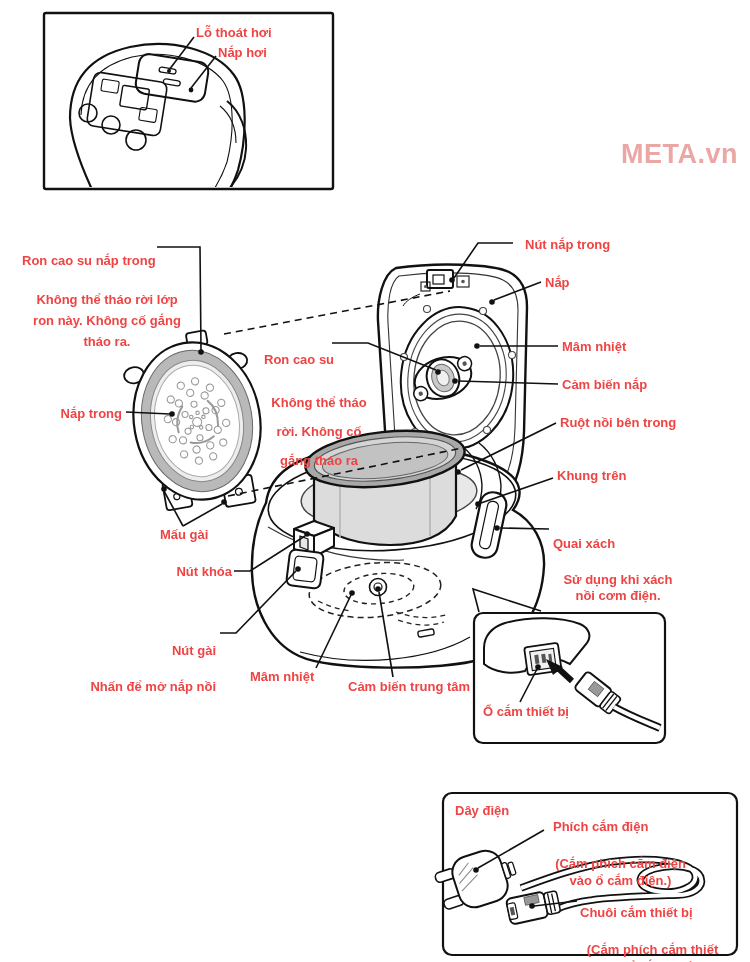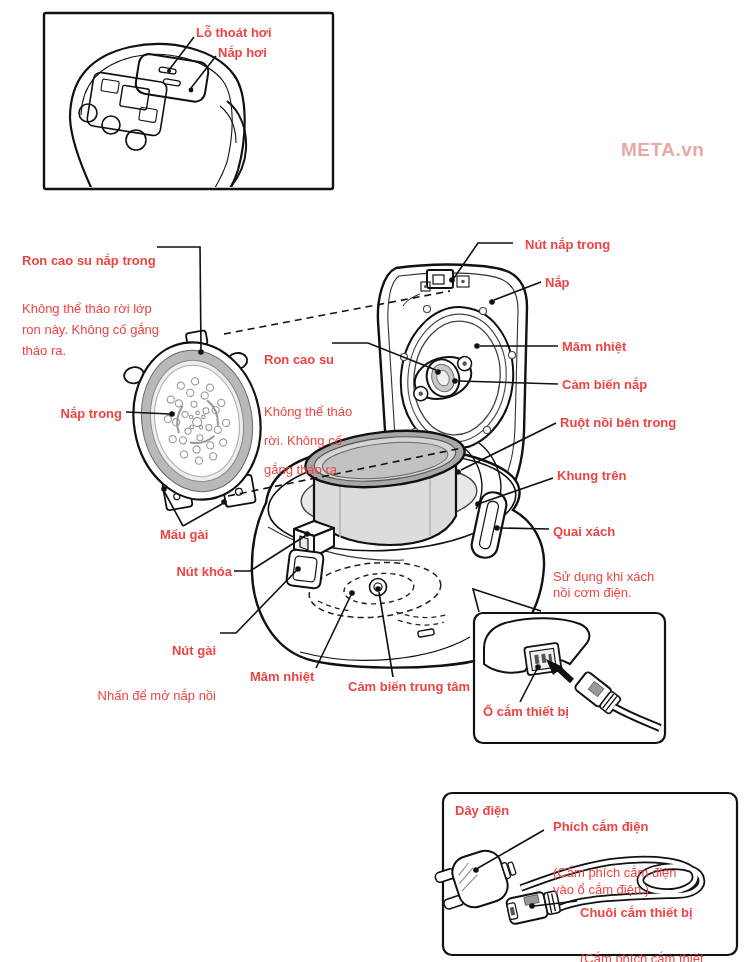--- a/index.html
+++ b/index.html
@@ -1,25 +1,25 @@
 <!DOCTYPE html>
 <html><head>
 <meta charset="utf-8">
 <style>
   html,body{margin:0;padding:0;background:#ffffff;}
   #page{position:relative;width:750px;height:962px;background:#ffffff;overflow:hidden;
         font-family:"Liberation Sans","DejaVu Sans",sans-serif;color:#111;}
   svg{position:absolute;left:0;top:0;}
   .label{position:absolute;font-size:13px;line-height:1.25;font-weight:bold;color:#ef4444;white-space:pre-line;}
-  .label .desc{font-weight:normal;margin-top:12px;}
+  .label .desc{font-weight:bold;margin-top:3px;text-align:center;}
   .lh21{line-height:21px;}
   .lh20{line-height:29px;}
   .lh17{line-height:17px;}
   .ra{text-align:right;padding-left:32px;}
-  #watermark{position:absolute;left:621px;top:139px;font-size:19px;font-weight:bold;
+  #watermark{position:absolute;left:621px;top:139px;font-size:27px;font-weight:bold;
              letter-spacing:0.5px;color:rgba(214,80,75,0.5);}
 </style>
 </head>
 <body>
 
 <div id="page">
 
 <svg width="750" height="962" viewBox="0 0 750 962">
   <defs>
     <clipPath id="topboxclip">
@@ -334,21 +334,21 @@
 gắng tháo ra</div>
   </div>
 
   <div class="label" style="left:517px;top:237px;padding-left:8px;">Nút nắp trong</div>
   <div class="label" style="left:545px;top:275px;">Nắp</div>
   <div class="label" style="left:562px;top:339px;">Mâm nhiệt</div>
   <div class="label" style="left:562px;top:377px;">Cảm biến nắp</div>
   <div class="label" style="left:560px;top:415px;">Ruột nồi bên trong</div>
   <div class="label" style="left:557px;top:468px;">Khung trên</div>
 
-  <div class="label" style="left:553px;top:508px;width:130px;">
+  <div class="label" style="left:553px;top:520px;width:130px;">
     <div>Quai xách</div>
     <div class="desc">Sử dụng khi xách
 nồi cơm điện.</div>
   </div>
 
   <div class="label" style="left:483px;top:704px;">Ổ cắm thiết bị</div>
 
   <div class="label" style="left:455px;top:803px;">Dây điện</div>
   <div class="label" style="left:553px;top:803px;width:135px;">
     <div>Phích cắm điện</div>

